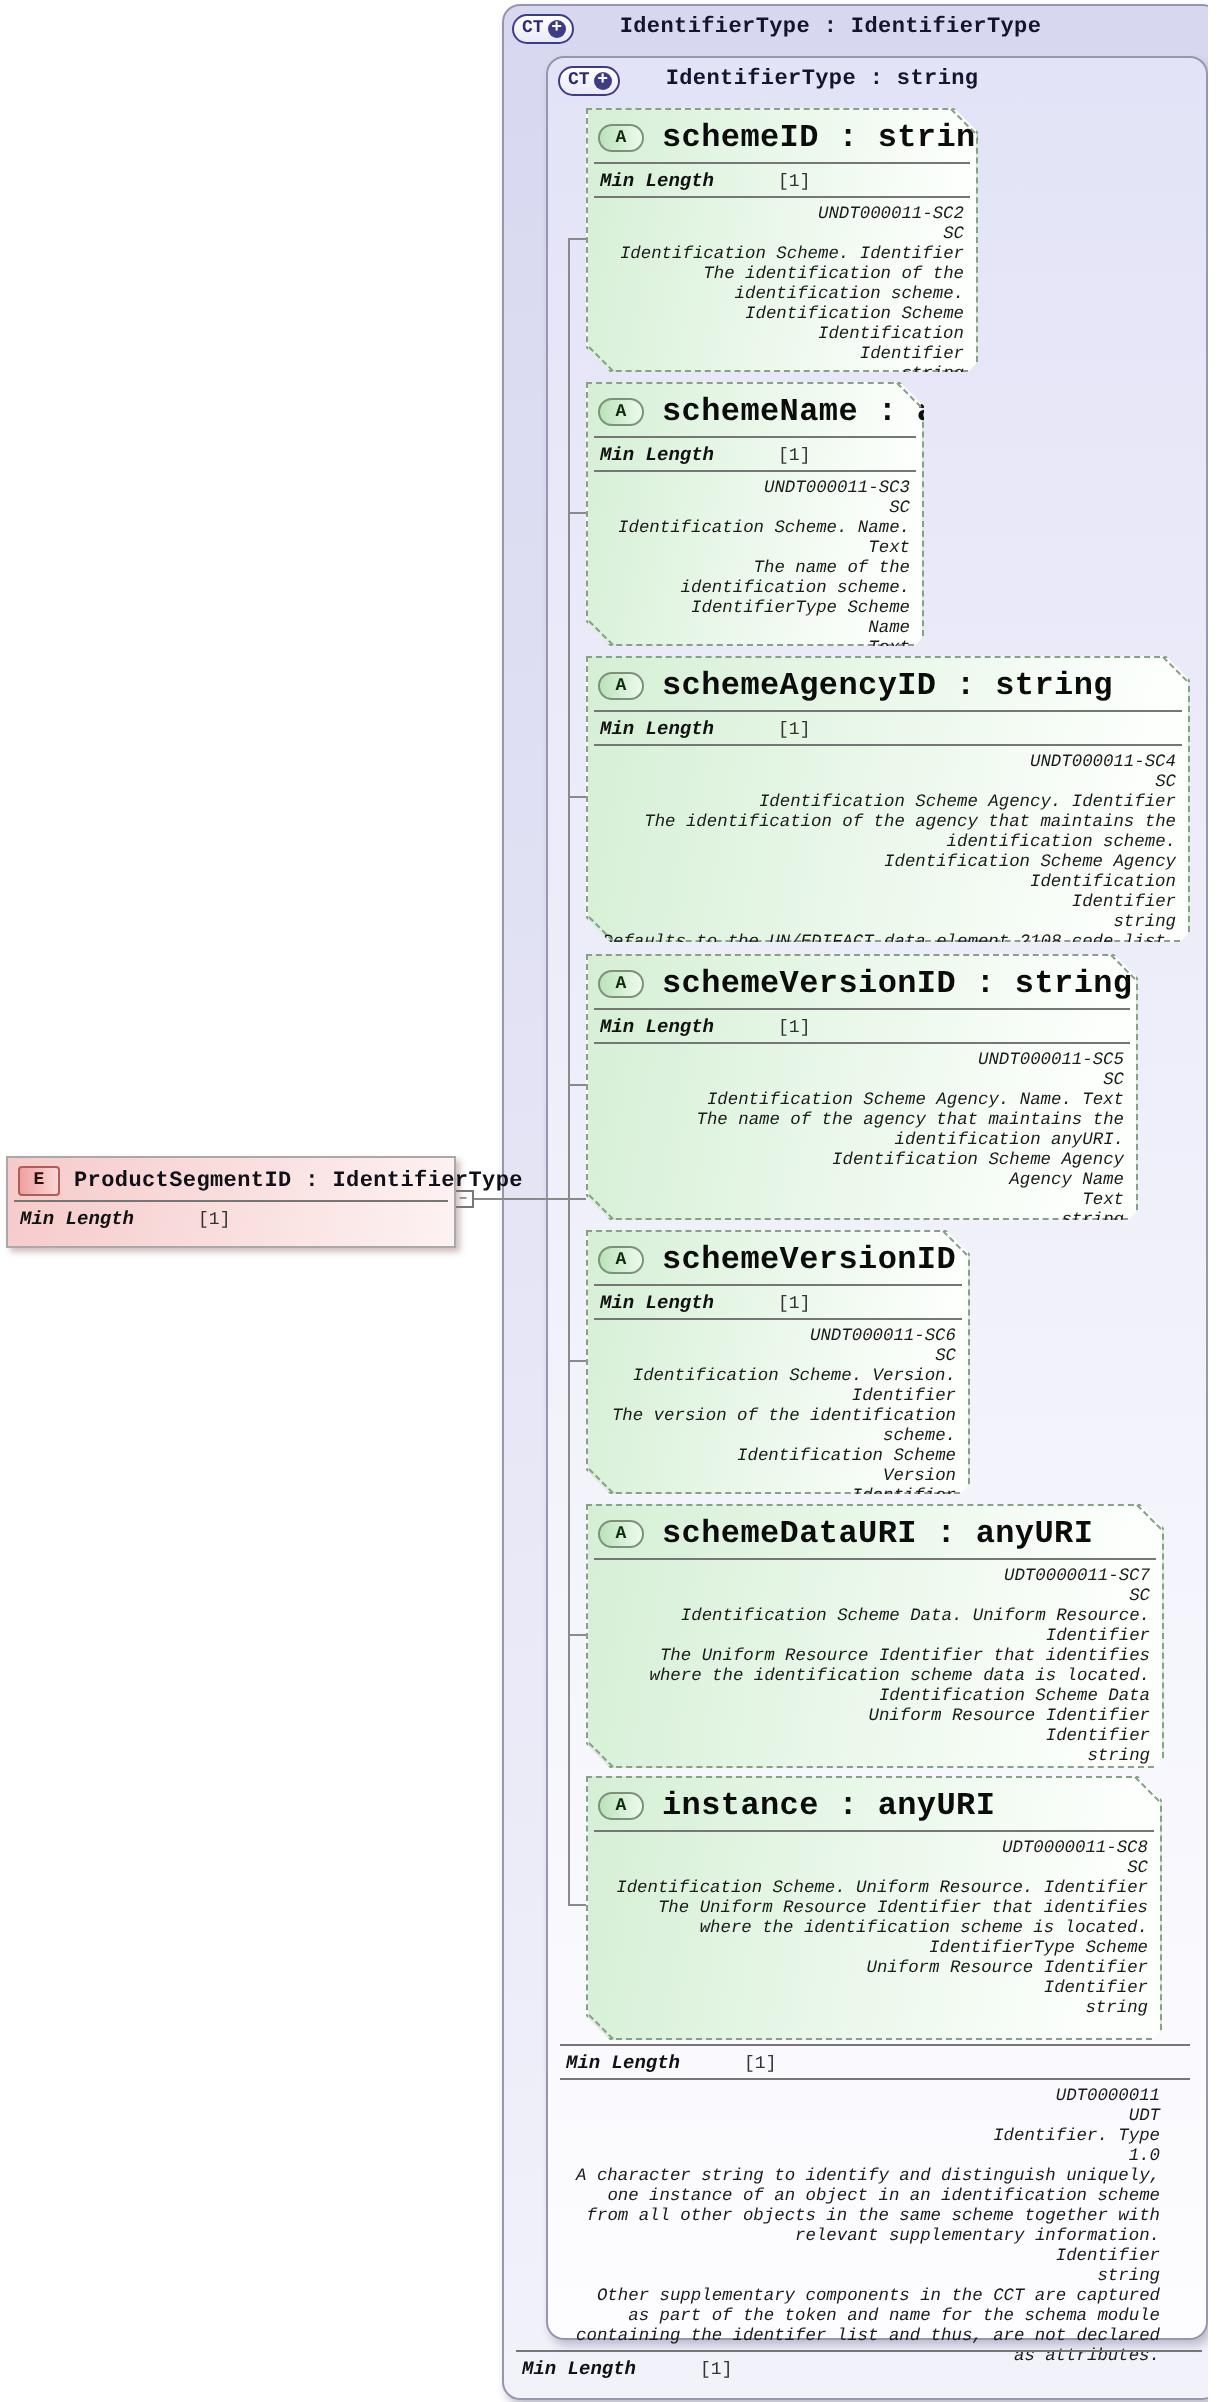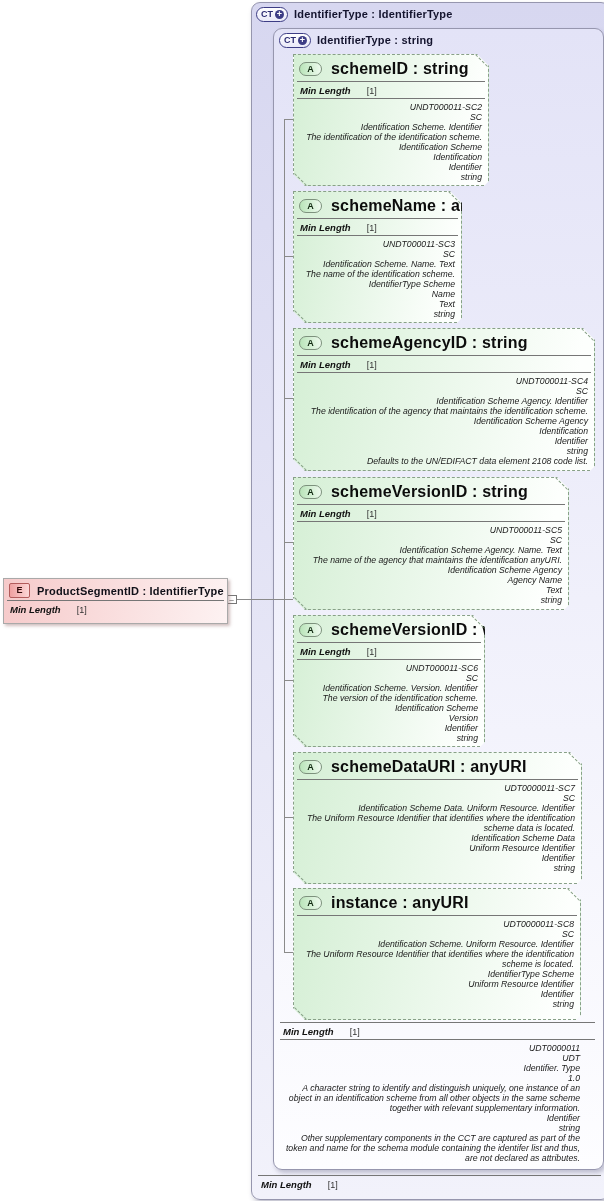--- a/index.html
+++ b/index.html
@@ -1,56 +1,56 @@
 <!DOCTYPE html>
 <html><head>
 <meta charset="utf-8">
 <style>
   html,body{margin:0;padding:0;background:#fff;}
   #canvas{position:relative;width:604px;height:1201px;background:#ffffff;
-          font-family:Liberation Sans, sans-serif;overflow:hidden;}
+          font-family:Liberation Mono, monospace;overflow:hidden;}
 
   
   .ct-box{position:absolute;border:1px solid #9696ae;border-radius:9px;}
   #outer-box{left:251px;top:2px;width:357px;height:1196px;
              background:linear-gradient(to bottom,#d7d7f0,#f2f2fb);
              box-shadow:2px 3px 5px rgba(96,96,128,.40);}
   #inner-box{left:273px;top:28px;width:329px;height:1140px;
              background:linear-gradient(to bottom,#e3e3f7,#fdfdff);
              box-shadow:2px 3px 4px rgba(96,96,128,.35);}
 
   .ct-header{position:absolute;display:flex;align-items:center;gap:6px;height:16px;}
   #outer-header{left:256px;top:6px;}
   #inner-header{left:279px;top:32px;}
   .ct-badge{display:inline-flex;align-items:center;gap:2px;height:13px;
             padding:0 3px 0 4px;border:1.5px solid #3d3d85;border-radius:8px;
             background:linear-gradient(#ffffff,#e9e9f8);}
   .ct-badge .txt{font-size:9px;font-weight:bold;color:#2c2c72;line-height:13px;}
   .plus{width:9px;height:9px;border-radius:50%;background:#3d3d85;color:#fff;
         font-size:9px;font-weight:bold;line-height:8px;text-align:center;}
-  .ct-title{font-size:11px;font-weight:bold;color:#14142e;letter-spacing:.2px;white-space:nowrap;}
+  .ct-title{font-size:11px;font-weight:bold;color:#14142e;letter-spacing:.2px;white-space:nowrap;margin-left:17px;}
 
   
   .attr{position:absolute;border:1px dashed #88a088;
         background:linear-gradient(100deg,#d5efd5,#fdfffd 90%);
         clip-path:polygon(0 0,calc(100% - 12px) 0,100% 12px,100% calc(100% - 5px),
                   calc(100% - 5px) 100%,12px 100%,0 calc(100% - 12px));
         filter:drop-shadow(2px 2px 2px rgba(110,130,110,.45));}
   .attr::before{content:"";position:absolute;left:-2px;bottom:5px;width:17px;height:0;
         border-top:1px dashed #88a088;transform:rotate(45deg);}
   .attr::after{content:"";position:absolute;right:-2px;top:5px;width:17px;height:0;
         border-top:1px dashed #88a088;transform:rotate(45deg);}
   .attr-head{display:flex;align-items:center;gap:9px;padding:5px 6px 3px 5px;}
   .a-badge{flex:0 0 auto;width:21px;height:12px;border:1px solid #7d917d;border-radius:7px;
            background:linear-gradient(90deg,#b9e4b9,#eefaee);
            font-size:9px;font-weight:bold;line-height:12px;text-align:center;color:#102810;}
   .attr-title{font-size:16px;font-weight:bold;color:#0c0c0c;letter-spacing:.2px;white-space:nowrap;}
 
   .sep{border-top:1px solid #767676;margin:0 3px;height:0;}
-  .facet-row{display:flex;gap:16px;align-items:flex-end;padding:3px 6px 2px;}
+  .facet-row{display:flex;gap:32px;align-items:flex-end;padding:3px 6px 2px;}
   .facet-name{font-size:9.5px;font-style:italic;font-weight:bold;color:#111;white-space:nowrap;}
   .facet-val{font-size:9px;color:#333;}
   .annot{font-size:8.7px;font-style:italic;line-height:10px;color:#1a1a1a;
          padding:3px 6px 4px;white-space:pre-line;text-align:right;}
 
   
   #element-box{position:absolute;left:3px;top:578px;width:223px;height:44px;
                border:1px solid #a9a9a9;
                background:linear-gradient(100deg,#f6caca,#fdf2f2);
                box-shadow:2px 2px 3px rgba(150,110,110,.45);}

